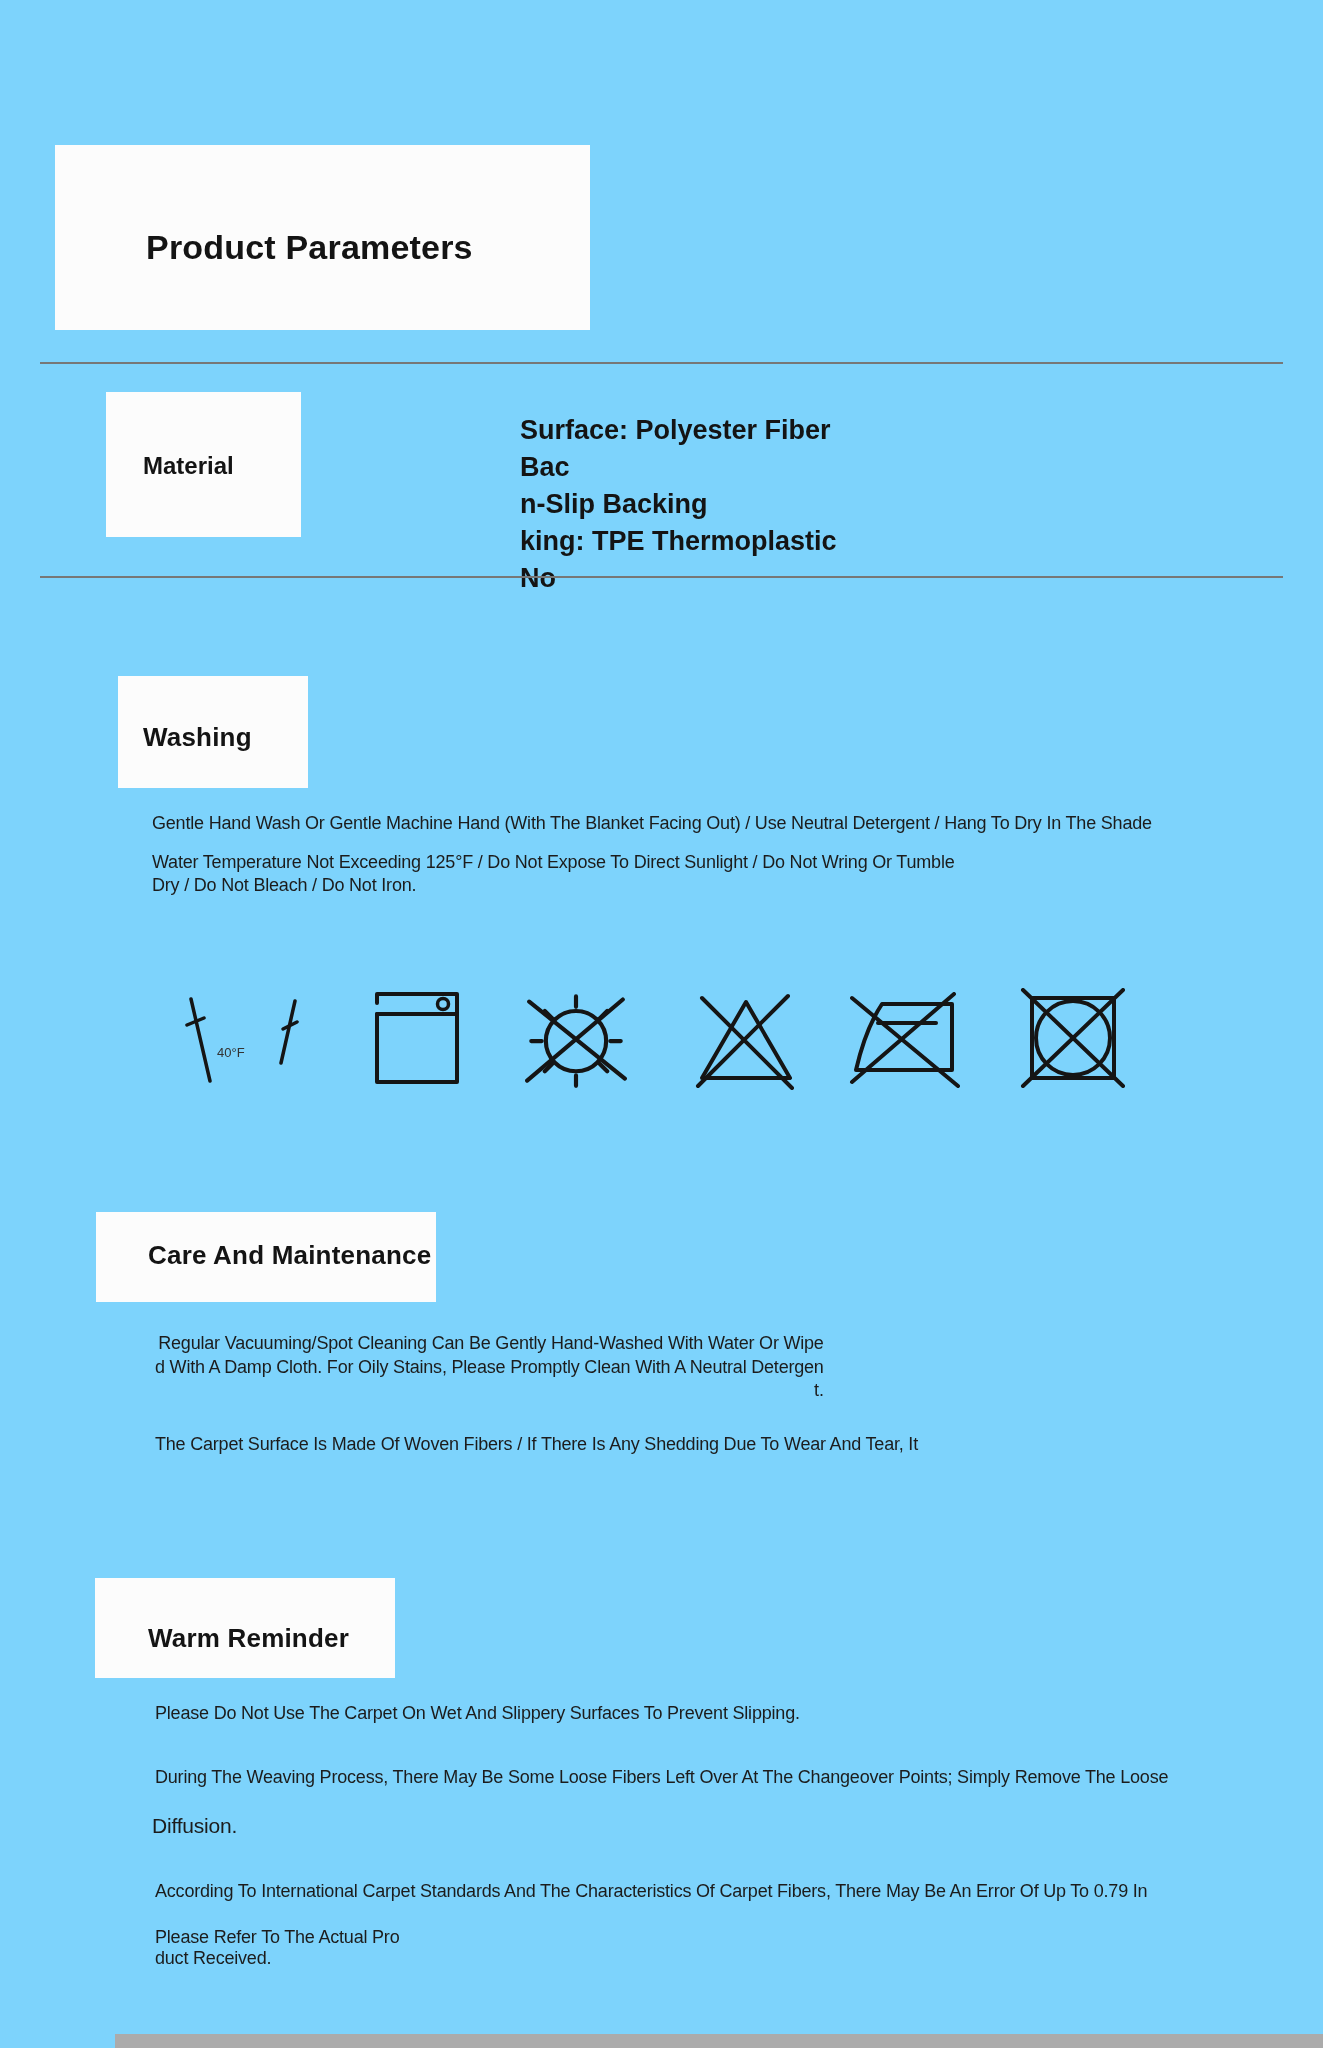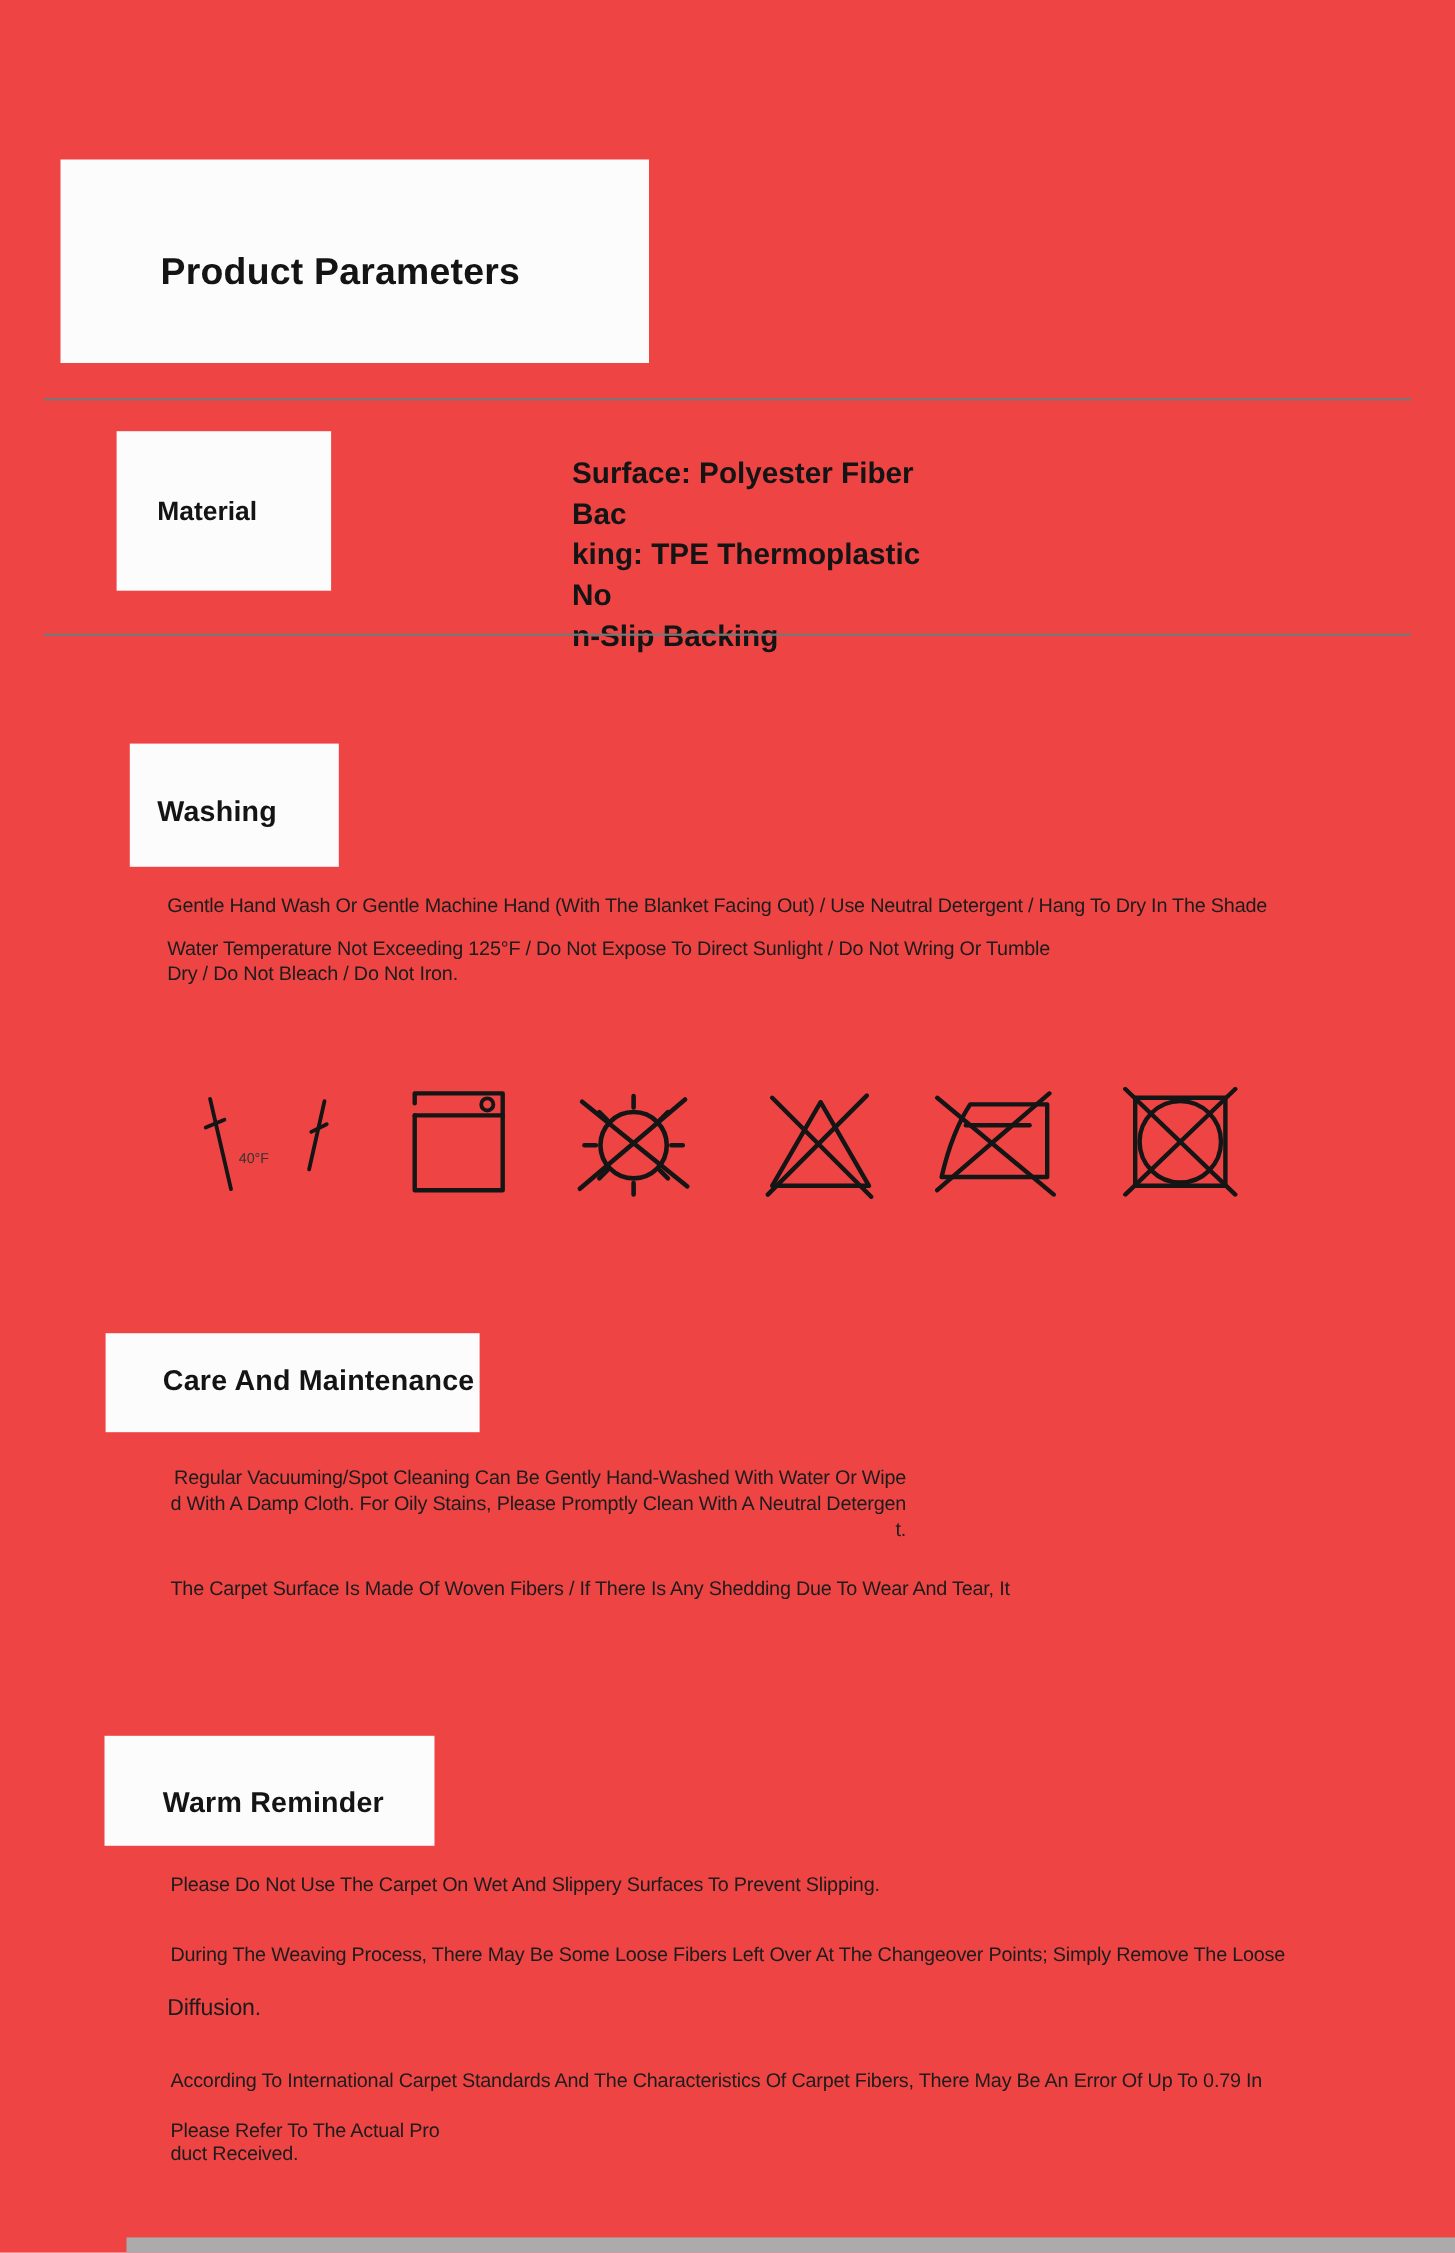--- a/index.html
+++ b/index.html
@@ -1,21 +1,21 @@
 <!DOCTYPE html>
 <html style="--text: #1c1c1c; --heading: #141414; --divider: #777777; --bar: #ababab; --icon: #151515;"><head>
 <meta charset="utf-8">
 <style>
   :root{
     --text:#1c1c1c; --heading:#141414; --divider:#777777; --bar:#ababab; --icon:#151515;
   }
   *{margin:0;padding:0;box-sizing:border-box;}
   html,body{background:#ffffff;}
   .page{
-    position:relative;width:1323px;height:2048px;background:#ef4444;overflow:hidden;
+    position:relative;width:1323px;height:2048px;background:#7dd3fc;overflow:hidden;
     font-family:"Liberation Sans",sans-serif;color:var(--text);
   }
   .patch{position:absolute;background:#fcfcfc;}
   .page-title{
     position:absolute;left:146px;top:228px;font-size:34px;font-weight:bold;color:var(--heading);
     letter-spacing:.2px;
   }
   .divider{position:absolute;left:40px;width:1243px;height:2px;background:var(--divider);}
   .row-label{
     position:absolute;left:143px;top:452px;font-size:24px;font-weight:bold;color:var(--heading);
@@ -44,22 +44,22 @@
   <div class="patch" style="left:118px;top:676px;width:190px;height:112px;"></div>
   <div class="patch" style="left:96px;top:1212px;width:340px;height:90px;"></div>
   <div class="patch" style="left:95px;top:1578px;width:300px;height:100px;"></div>
 
   <div class="page-title">Product Parameters</div>
 
   <div class="divider" style="top:362px;"></div>
   <div class="row-label">Material</div>
   <div class="material-value">
     <div>Surface: Polyester Fiber Bac</div>
+    <div>n-Slip Backing</div>
     <div>king: TPE Thermoplastic No</div>
-    <div>n-Slip Backing</div>
   </div>
   <div class="divider" style="top:576px;"></div>
 
   <div class="h-sec" style="left:143px;top:722px;">Washing</div>
   <div class="abs body-text nowrap" style="left:152px;top:812px;width:1171px;">Gentle Hand Wash Or Gentle Machine Hand (With The Blanket Facing Out) / Use Neutral Detergent / Hang To Dry In The Shade</div>
   <div class="abs body-text" style="left:152px;top:851px;">
     <div>Water Temperature Not Exceeding 125°F / Do Not Expose To Direct Sunlight / Do Not Wring Or Tumble</div>
     <div>Dry / Do Not Bleach / Do Not Iron.</div>
   </div>
 

